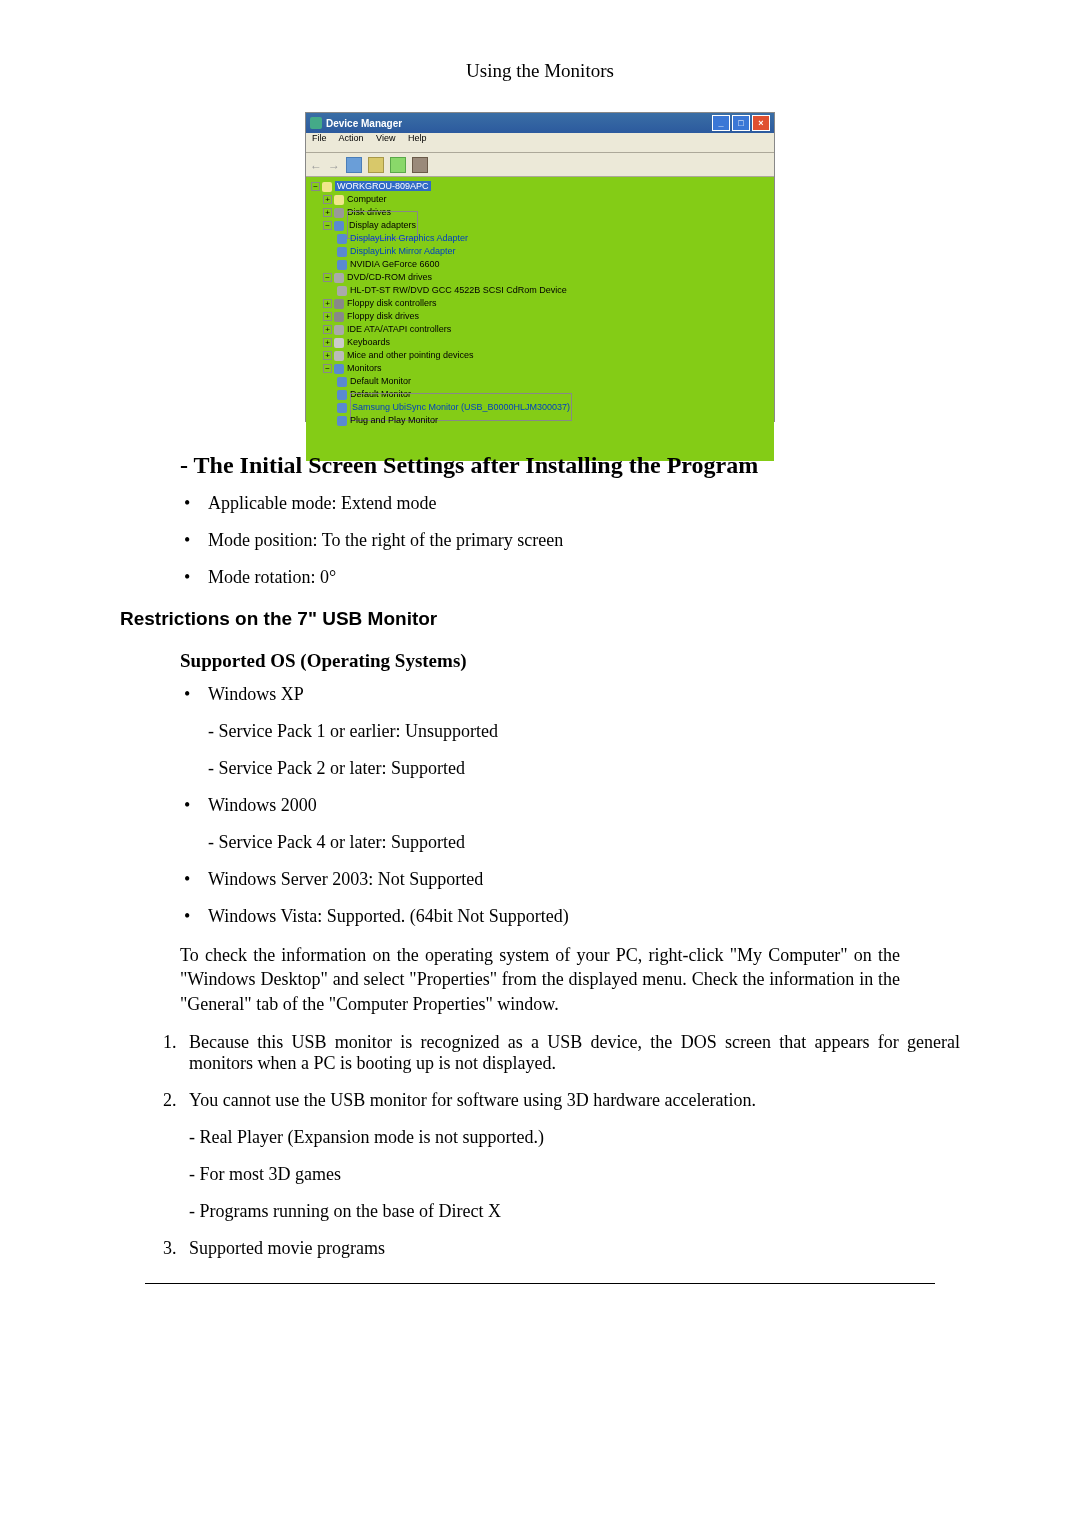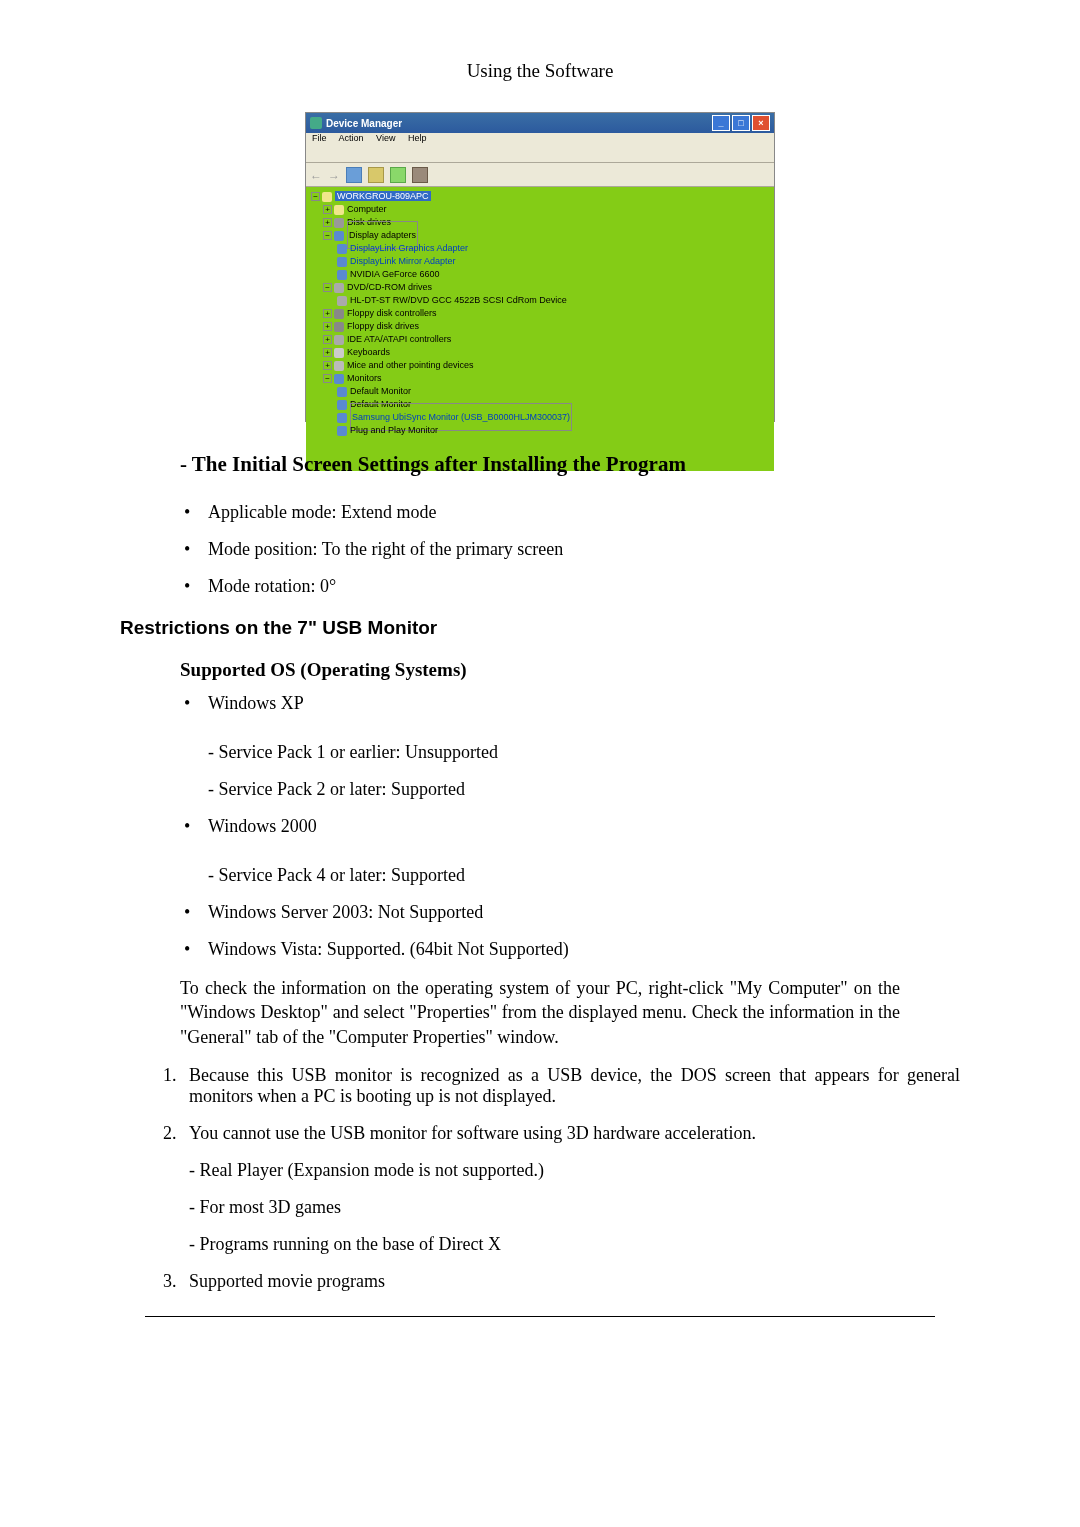--- a/index.html
+++ b/index.html
@@ -6,21 +6,21 @@
 body { width: 1080px; height: 1527px; background: #fff; font-family: "Times New Roman", serif; color: #000; padding: 60px 120px 40px 120px; position: relative; }
 .header { text-align: center; font-size: 19px; margin-bottom: 30px; }
 .screenshot { width: 470px; height: 310px; margin: 0 auto 30px auto; border: 1px solid #888; background: #ece9d8; font-family: Arial, sans-serif; font-size: 9px; }
 .titlebar { height: 20px; background: linear-gradient(#3a6ea5,#2c5a9e); color: #fff; display: flex; align-items: center; padding: 0 4px; font-size: 10px; font-weight: bold; }
 .titlebar .ticon { width: 12px; height: 12px; background: #4a8; margin-right: 4px; border-radius: 2px; }
 .titlebar .gap { flex: 1; }
 .wbtn { width: 18px; height: 16px; margin-left: 2px; font-size: 9px; text-align: center; line-height: 14px; border: 1px solid #fff; }
 .wbtn.min { background: #3b77d6; }
 .wbtn.max { background: #3b77d6; }
 .wbtn.cls { background: #e05030; }
-.menubar { height: 30px; background: #ece9d8; border-bottom: 1px solid #aca899; padding-left: 6px; color: #000; }
+.menubar { height: 20px; background: #ece9d8; border-bottom: 1px solid #aca899; padding-left: 6px; color: #000; }
 .menubar span { margin-right: 10px; }
 .toolbar { height: 24px; background: #ece9d8; border-bottom: 1px solid #aca899; display:flex; align-items:center; padding-left:4px; gap:6px;}
 .toolbar .arr { color:#999; font-size:12px; }
 .toolbar .tb { width:16px; height:16px; display:inline-block; }
 .toolbar .tb1{background:#6a9ed8;border:1px solid #4a7eb8;}
 .toolbar .tb2{background:#d8c86a;border:1px solid #a89848;}
 .toolbar .tb3{background:#8ad86a;border:1px solid #5aa848;}
 .toolbar .tb4{background:#9a8a7a;border:1px solid #6a5a48;}
 .tree { background: #84cc16; height: 284px; overflow: hidden; padding: 3px; }
 .tree ul { list-style: none; }
@@ -29,39 +29,39 @@
 .tree li.root { padding-left: 2px; }
 .tree li.l1 { padding-left: 14px; }
 .tree li.l2 { padding-left: 28px; }
 .tree .icn { display:inline-block; width:10px; height:10px; margin-right:3px; vertical-align:middle; border-radius:2px; }
 .tree .sel { background:#316ac5; color:#fff; padding:0 2px; }
 .tree .box { border:1px solid #888; padding:8px 1px; }
 .tree .ic-comp{background:#f0e68c;} .tree .ic-mon{background:#5a8ad0;} .tree .ic-disk{background:#999;}
 .tree .ic-disp{background:#5a8ad0;} .tree .ic-dvd{background:#aaa;} .tree .ic-flop{background:#888;}
 .tree .ic-ide{background:#aaa;} .tree .ic-key{background:#ccc;} .tree .ic-mouse{background:#bbb;}
 
-.h2 { font-size: 21px; font-weight: bold; font-family: "Times New Roman", serif; margin: 8px 0 25px 60px; }
+.h2 { font-size: 24px; font-weight: bold; font-family: "Times New Roman", serif; margin: 8px 0 14px 60px; }
 .h3 { font-size: 19px; font-weight: bold; font-family: Arial, sans-serif; margin: 20px 0 12px 0; }
 .h4 { font-size: 19px; font-weight: bold; font-family: "Times New Roman", serif; margin: 20px 0 12px 60px; }
 ul.b { list-style: none; margin-left: 60px; }
 ul.b > li { font-size: 18px; margin-bottom: 16px; padding-left: 28px; position: relative; }
 ul.b > li::before { content: "•"; position: absolute; left: 4px; top: 0; }
-ul.b ul { list-style: none; margin-top: 28px; }
+ul.b ul { list-style: none; margin-top: 16px; }
 ul.b ul li { margin-bottom: 16px; }
 p.para { font-size: 18px; margin: 8px 60px 16px 60px; text-align: justify; line-height: 1.35; }
 ol.n { list-style: decimal; margin-left: 61px; font-size: 18px; }
 ol.n > li { margin-bottom: 16px; padding-left: 8px; text-align: justify; }
 ol.n ul { list-style: none; margin-top: 16px; }
 ol.n ul li { margin-bottom: 16px; }
 .hr { border-top: 1px solid #000; margin: 24px 25px 0 25px; }
 </style>
 </head>
 <body>
 
-<div class="header">Using the Software</div>
+<div class="header">Using the Monitors</div>
 
 <div class="screenshot">
   <div class="titlebar">
     <span class="ticon"></span>
     <span>Device Manager</span>
     <span class="gap"></span>
     <span class="wbtn min">_</span>
     <span class="wbtn max">□</span>
     <span class="wbtn cls">×</span>
   </div>

